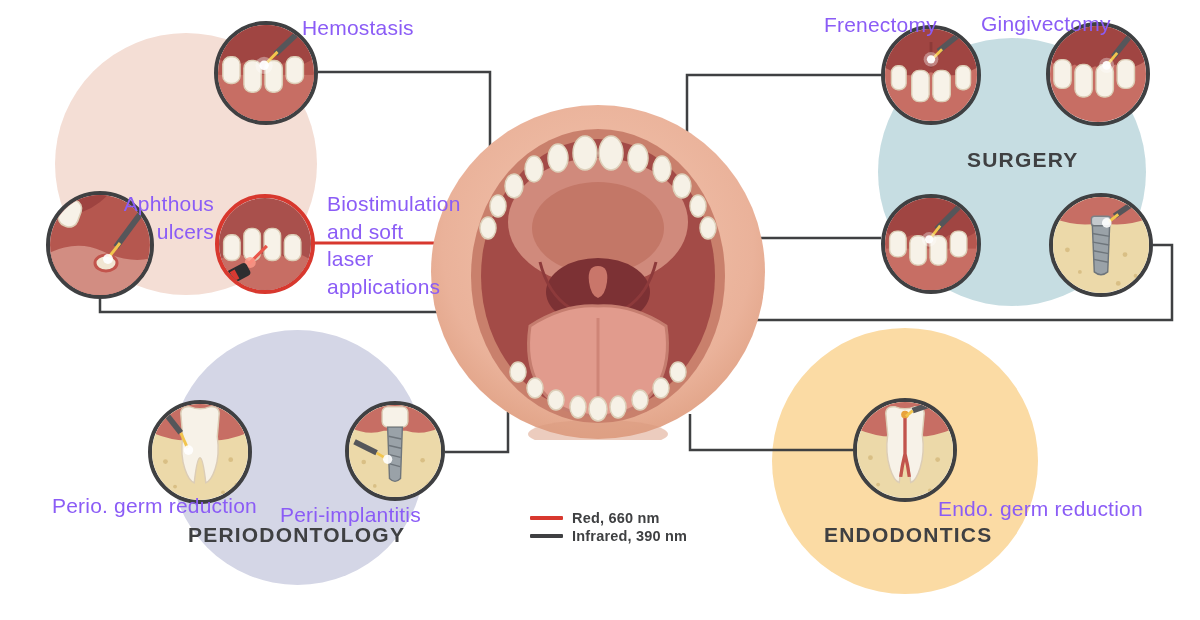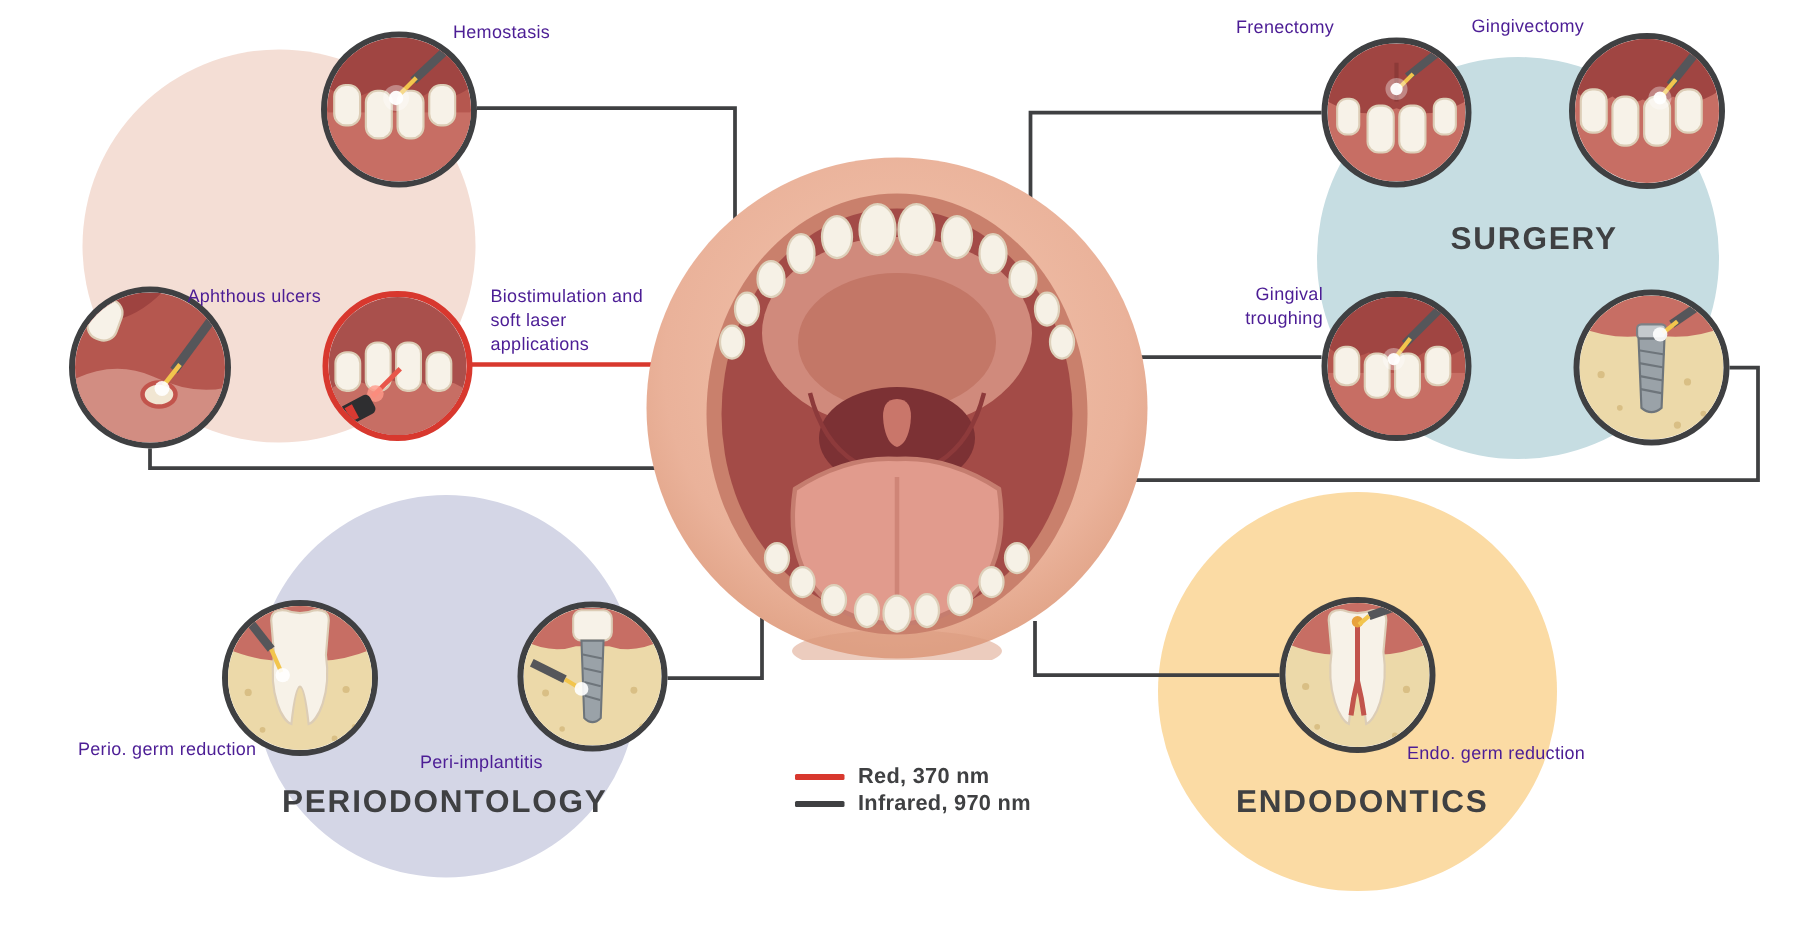--- a/index.html
+++ b/index.html
@@ -24,21 +24,21 @@
   #thumb-aphthous {left:46px;  top:191px; width:108px; height:108px;}
   #thumb-biostim {left:215px; top:194px; width:100px; height:100px;}
   #thumb-frenectomy {left:881px; top:25px;  width:100px; height:100px;}
   #thumb-gingivectomy {left:1046px; top:22px; width:104px; height:104px;}
   #thumb-troughing {left:881px; top:194px; width:100px; height:100px;}
   #thumb-implant {left:1049px; top:193px; width:104px; height:104px;}
   #thumb-perio {left:148px; top:400px; width:104px; height:104px;}
   #thumb-periimpl {left:345px; top:401px; width:100px; height:100px;}
   #thumb-endo {left:853px; top:398px; width:104px; height:104px;}
 
-  .lbl {position:absolute; font-size:12px; line-height:1.32; color:#4c1d95; letter-spacing:.2px; z-index:5;}
+  .lbl {position:absolute; font-size:21px; line-height:1.32; color:#8b5cf6; letter-spacing:.2px; z-index:5;}
   #lbl-hemostasis {left:302px; top:14px;}
   #lbl-frenectomy {left:824px; top:11px;}
   #lbl-gingivectomy {left:981px; top:10px;}
   #lbl-aphthous {left:118px; top:190px; width:96px; text-align:right;}
   #lbl-biostim {left:327px; top:190px; width:118px;}
   #lbl-troughing {left:790px; top:189px; width:92px; text-align:right;}
   #lbl-implant {left:972px; top:189px; width:82px; text-align:center;}
   #lbl-perio {left:52px;  top:492px;}
   #lbl-periimpl {left:280px; top:501px;}
   #lbl-endo {left:938px; top:495px;text-align:right;}
@@ -319,29 +319,28 @@
 
   <div class="title" id="title-surgery">SURGERY</div>
   <div class="title" id="title-endo">ENDODONTICS</div>
   <div class="title" id="title-perio">PERIODONTOLOGY</div>
 
   <div class="lbl" id="lbl-hemostasis">Hemostasis</div>
   <div class="lbl" id="lbl-aphthous">Aphthous ulcers</div>
   <div class="lbl" id="lbl-biostim">Biostimulation and soft laser applications</div>
   <div class="lbl" id="lbl-frenectomy">Frenectomy</div>
   <div class="lbl" id="lbl-gingivectomy">Gingivectomy</div>
-  <div class="lbl" id="lbl-troughing">Gingival troughing</div>
   <div class="lbl" id="lbl-perio">Perio. germ reduction</div>
   <div class="lbl" id="lbl-periimpl">Peri-implantitis</div>
   <div class="lbl" id="lbl-endo">Endo. germ reduction</div>
 
   <div class="legend">
     <div class="legend-row">
       <div class="legend-swatch" style="background-color: rgb(216, 56, 46);"></div>
-      <div class="legend-label">Red, 370 nm</div>
+      <div class="legend-label">Red, 660 nm</div>
     </div>
     <div class="legend-row">
       <div class="legend-swatch" style="background-color: rgb(63, 64, 66);"></div>
-      <div class="legend-label">Infrared, 970 nm</div>
+      <div class="legend-label">Infrared, 390 nm</div>
     </div>
   </div>
 
 </div>
 
 </body></html>

